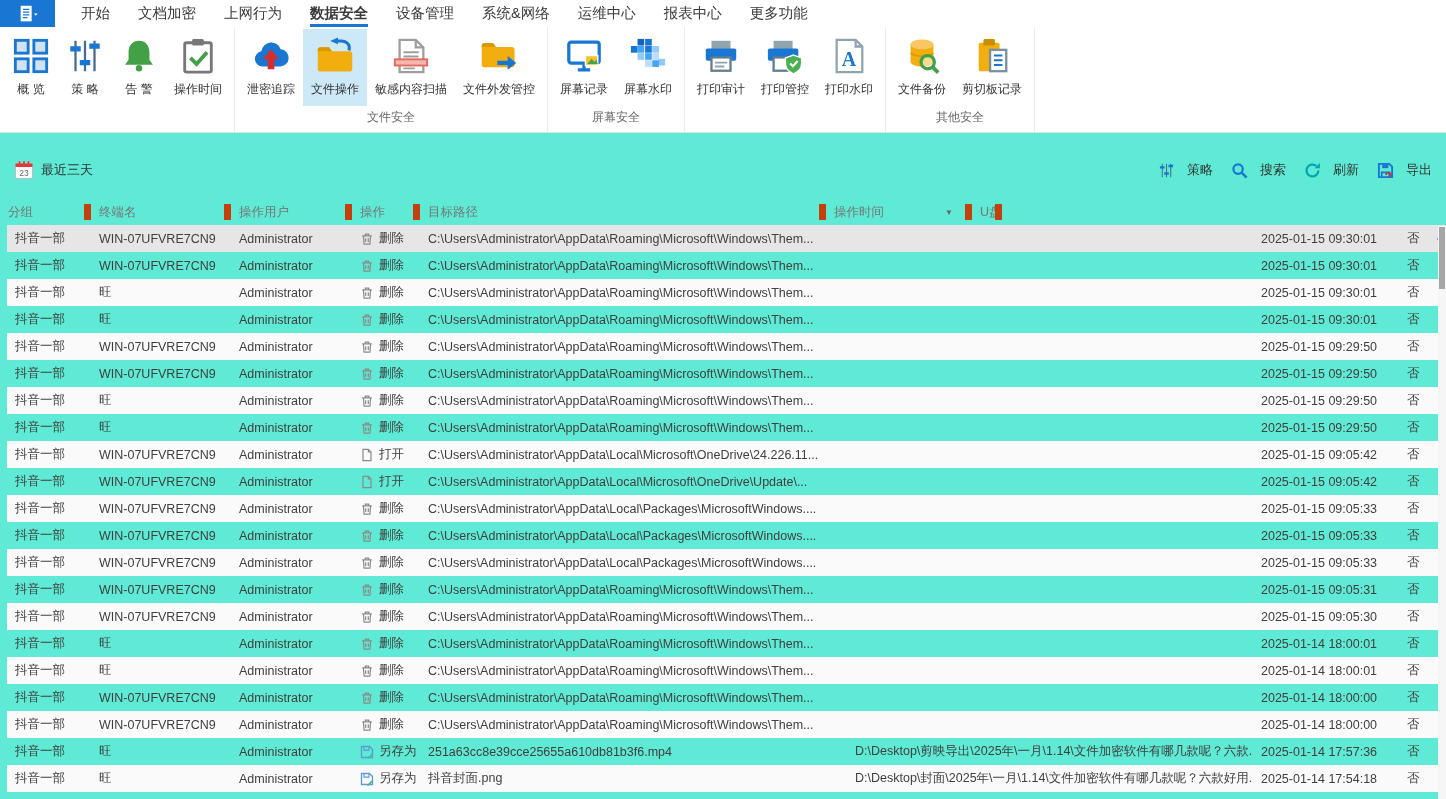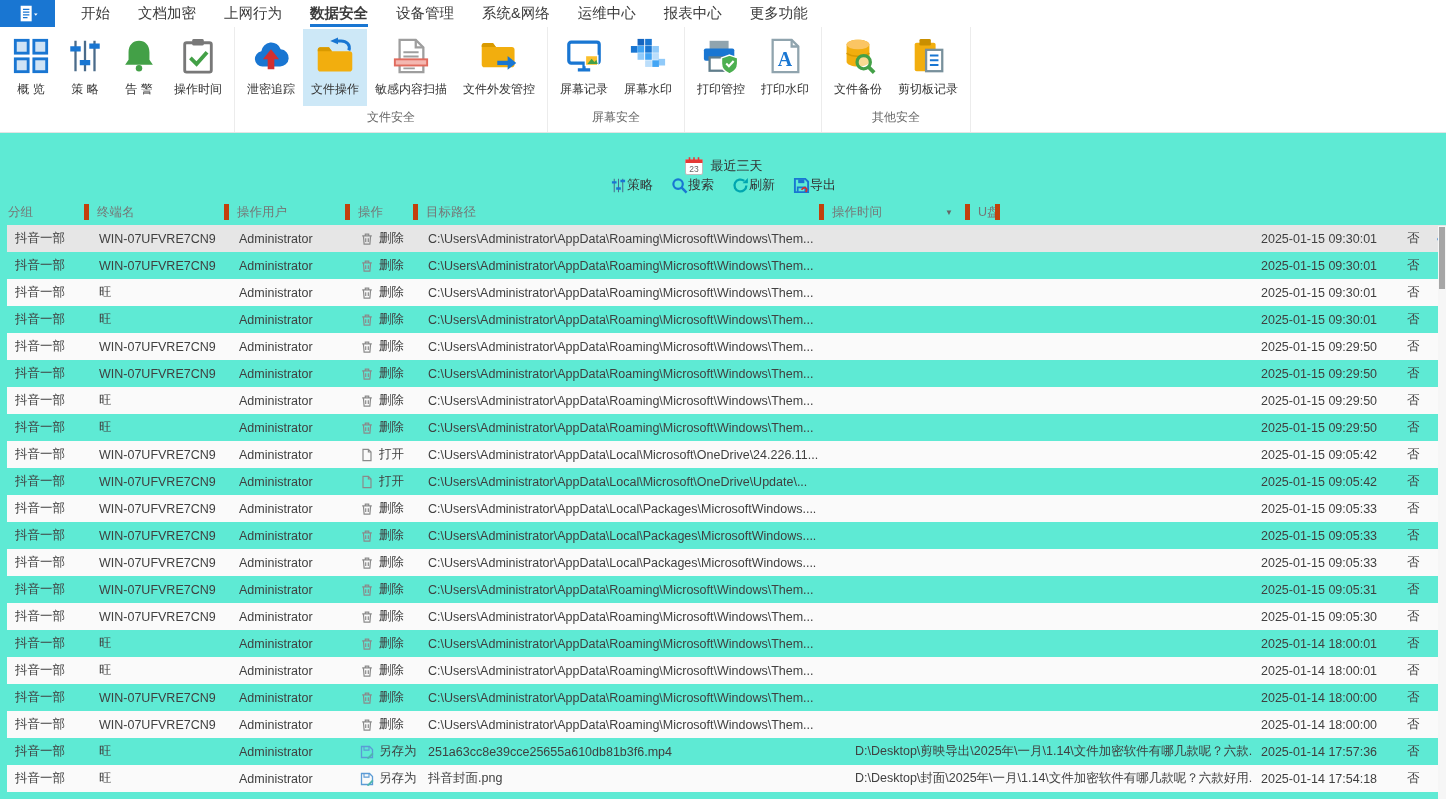--- a/index.html
+++ b/index.html
@@ -25,37 +25,37 @@
   .ribbon-button { display:flex; flex-direction:column; align-items:center; gap:6px;
     padding:8px 8px 8px; cursor:pointer; }
   .ribbon-button.active { background:#cde8f7; }
   .ricon { width:38px; height:38px; display:block; }
   .ricon svg { width:100%; height:100%; display:block; }
   .rlabel { font-size:12px; color:#333; white-space:nowrap; }
   .group-label { font-size:12px; color:#666; text-align:center; padding:2px 0 6px; }
 
   
   .filter-bar { display:flex; align-items:center; justify-content:space-between;
-    margin:23px 14px 0 14px; height:28px;flex-direction:column; }
+    margin:23px 14px 0 14px; height:28px; }
   .date-filter { display:flex; align-items:center; gap:7px; font-size:13px; color:#333;
     cursor:pointer; }
   .cal-icon { width:20px; height:20px; }
   .cal-icon svg { width:100%; height:100%; }
   .filter-actions { display:flex; align-items:center; gap:18px; }
-  .filter-action { display:flex; align-items:center; gap:0; font-size:13px;
+  .filter-action { display:flex; align-items:center; gap:12px; font-size:13px;
     color:#333; cursor:pointer; }
   .aicon { width:17px; height:17px; display:block; }
   .aicon svg { width:100%; height:100%; display:block; }
 
   
   .table { margin-top:15px; }
   .table-header { display:flex; height:26px; align-items:center; color:#757575;
     font-size:12.5px; }
   .hcell { display:flex; align-items:center; height:16px; padding-left:8px;
-    border-left:5px solid #c2410c; white-space:nowrap; overflow:hidden; }
+    border-left:7px solid #c2410c; white-space:nowrap; overflow:hidden; }
   .hcell:first-child { border-left:none; }
   .caret { margin-left:auto; padding-right:12px; font-size:8px; color:#666; }
   .table-body { }
   .trow { display:flex; height:27px; align-items:center; font-size:12.5px; color:#404040;margin-left:7px; }
   .trow:nth-child(odd) { background:#fafafa; }
   .trow.selected { background:#e6e6e6; }
   .c { padding-left:8px; white-space:nowrap; overflow:hidden; }
   .col-group   { width:84px;  }
   .col-terminal{ width:140px; }
   .col-user    { width:121px; }
@@ -252,20 +252,31 @@
               </svg>
             </span>
     <span class="rlabel">屏幕水印</span>
   </div>
 </div>
     <div class="group-label">屏幕安全</div>
   </div>
 
   <div class="ribbon-group">
     <div class="group-buttons">
+  <div class="ribbon-button">
+    <span class="ricon">
+              <svg viewBox="0 0 40 40">
+                <rect x="10" y="4" width="20" height="9" fill="#90a4ae"></rect>
+                <rect x="4" y="12" width="32" height="13" rx="2" fill="#1976d2"></rect>
+                <rect x="10" y="21.5" width="20" height="14" fill="#fff" stroke="#607d8b" stroke-width="2.4"></rect>
+                <path d="M13.5 27h13M13.5 31h10" stroke="#90a4ae" stroke-width="2"></path>
+              </svg>
+            </span>
+    <span class="rlabel">打印审计</span>
+  </div>
 
   <div class="ribbon-button">
     <span class="ricon">
               <svg viewBox="0 0 40 40">
                 <rect x="8" y="4" width="20" height="9" fill="#90a4ae"></rect>
                 <rect x="2" y="12" width="32" height="13" rx="2" fill="#1976d2"></rect>
                 <rect x="8" y="21.5" width="18" height="14" fill="#fff" stroke="#607d8b" stroke-width="2.4"></rect>
                 <path d="M29 19l8.5 3v6c0 5.5-3.6 9-8.5 10.8-4.9-1.8-8.5-5.3-8.5-10.8v-6z" fill="#4caf50" stroke="#fff" stroke-width="1.5"></path>
                 <path d="M25.5 28l2.8 2.8 5-5.6" stroke="#fff" stroke-width="2.2" fill="none"></path>
               </svg>

